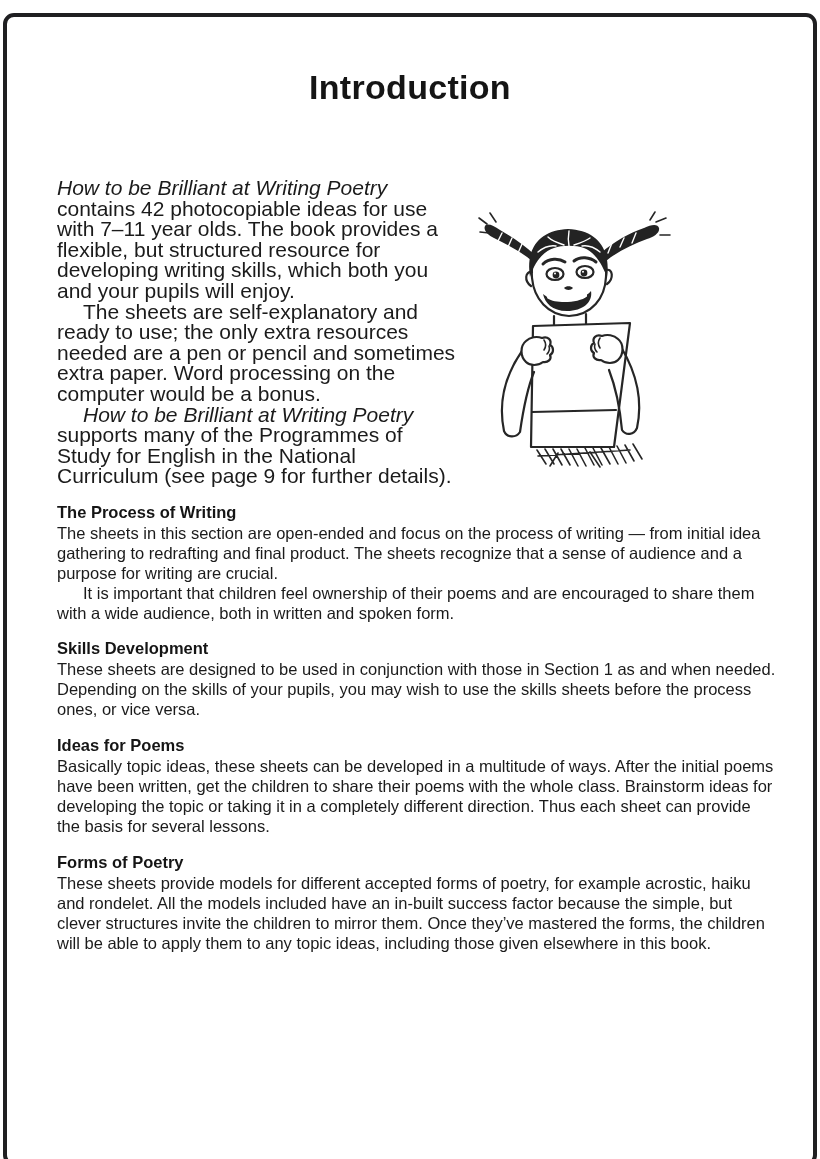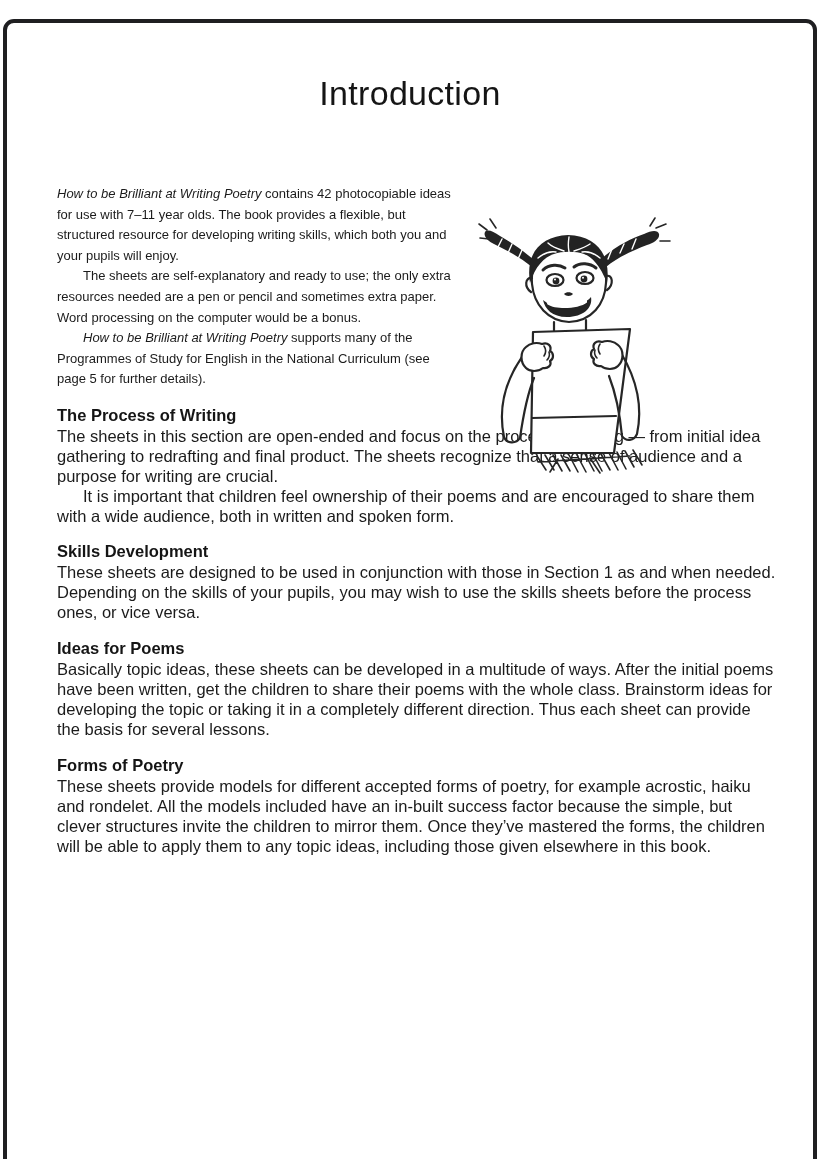--- a/index.html
+++ b/index.html
@@ -19,36 +19,36 @@
     color: #1b1b1b;
   }
   .page-border {
     position: absolute;
     left: 3px; top: 3px; right: 3px; bottom: 3px;
     border: 4px solid #1f1f21;
     border-radius: 11px;
     pointer-events: none;
   }
   h1.title {
-    margin: 16px;
+    margin: 10px;
     padding-top: 57px;
     text-align: center;
     font-size: 34px;
-    font-weight: 400;
+    font-weight: 700;
     line-height: 40px;
     letter-spacing: 0.3px;
     color: #151515;
   }
   .intro {
     position: relative;
     margin: 71px 44px 0 57px;
   }
   .intro-text {
     width: 399px;
-    font-size: 13px;
+    font-size: 21px;
     line-height: 20.6px;
   }
   .intro-text p, .sections p {
     margin: 0;
   }
   p.indent { text-indent: 26px; }
   em.booktitle { font-style: italic; }
   .figure {
     position: absolute;
     left: 383px;
@@ -83,21 +83,21 @@
 
 <div class="page">
   <div class="page-border"></div>
 
   <h1 class="title">Introduction</h1>
 
   <div class="intro">
     <div class="intro-text">
       <p><em class="booktitle">How to be Brilliant at Writing Poetry</em><span> contains 42 photocopiable ideas for use with 7–11 year olds. The book provides a flexible, but structured resource for developing writing skills, which both you and your pupils will enjoy.</span></p>
       <p class="indent">The sheets are self-explanatory and ready to use; the only extra resources needed are a pen or pencil and sometimes extra paper. Word processing on the computer would be a bonus.</p>
-      <p class="indent"><em class="booktitle">How to be Brilliant at Writing Poetry</em><span> supports many of the Programmes of Study for English in the National Curriculum (see page 5 for further details).</span></p>
+      <p class="indent"><em class="booktitle">How to be Brilliant at Writing Poetry</em><span> supports many of the Programmes of Study for English in the National Curriculum (see page 9 for further details).</span></p>
     </div>
 
     <figure class="figure">
       <svg viewBox="0 0 260 300" width="260" height="300" aria-hidden="true">
 
         <g>
           <path class="fillDark" d="M96 76 C84 65 72 57 60 50 C53 45 47 43 45 46 C43 50 48 55 54 58 C66 64 80 71 92 81 Z"></path>
           <path class="thin" d="M47 44 L39 38 M49 53 L40 52 M56 42 L50 33"></path>
           <path class="scribble" d="M62 53 L58 61 M72 58 L68 67 M82 64 L78 73"></path>
         </g>

